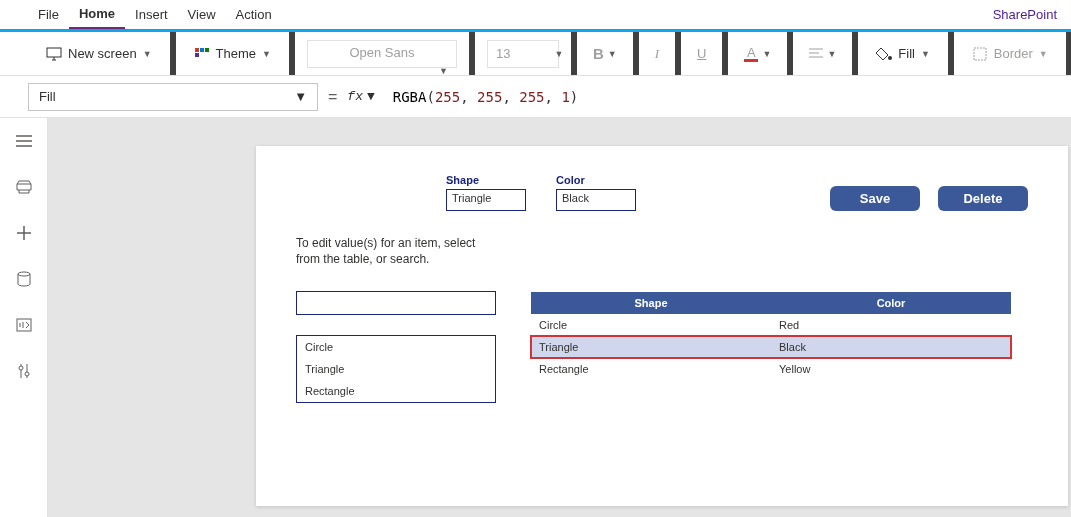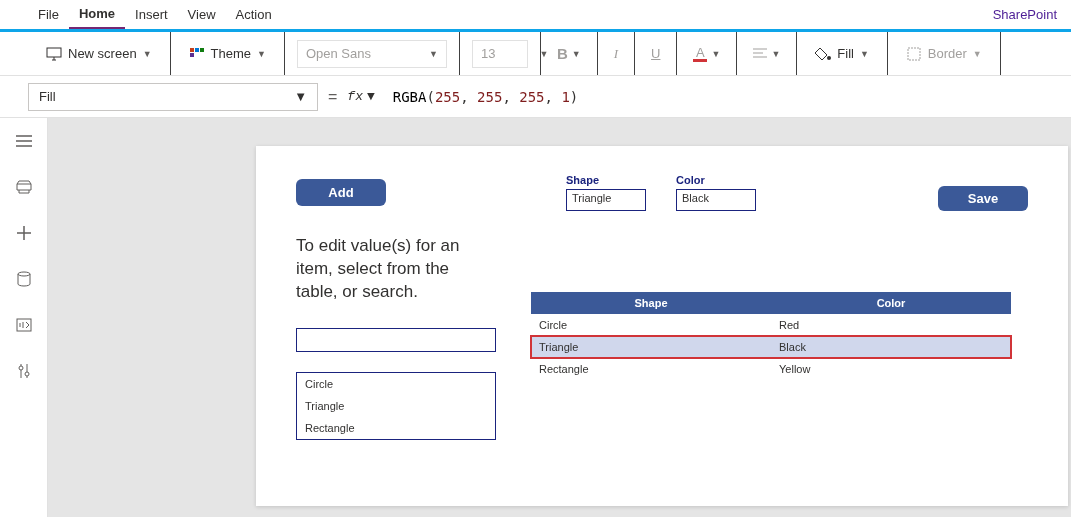--- a/index.html
+++ b/index.html
@@ -6,21 +6,21 @@
   body { font-family: "Segoe UI", Arial, sans-serif; font-size: 13px; color: #323130; background: #fff; width: 1071px; height: 517px; overflow: hidden; }
 
   
   .menubar { display: flex; align-items: center; height: 32px; padding: 0 10px 0 28px; border-bottom: 3px solid #0ea5e9; }
   .menubar .menu-item { padding: 6px 10px; cursor: pointer; font-size: 13px; }
   .menubar .menu-item.active { font-weight: 600; border-bottom: 2px solid #742774; }
   .menubar .right { margin-left: auto; color: #4c1d95; padding-right: 4px; }
 
   
   .ribbon { display: flex; align-items: center; height: 44px; padding: 0 12px 0 28px; border-bottom: 1px solid #e1e1e1; gap: 0; }
-  .ribbon .group { display: flex; align-items: center; padding: 0 12px; height: 100%; border-right: 1px solid #404040; gap: 6px; }
+  .ribbon .group { display: flex; align-items: center; padding: 0 12px; height: 100%; border-right: 6px solid #404040; gap: 6px; }
   .ribbon .group.last { border-right: none; }
   .ribbon .btn { display: flex; align-items: center; gap: 6px; padding: 4px 6px; cursor: pointer; white-space: nowrap; }
   .ribbon .btn.dim { color: #a19f9d; }
   .ribbon .select { border: 1px solid #e1e1e1; padding: 4px 8px; height: 28px; display: flex; align-items: center; gap: 6px; }
   .ribbon .select .text { color: #a19f9d; }
   .ribbon .chev { font-size: 9px; color: #605e5c; }
   .ribbon .btn.dim .chev { color: #a19f9d; }
   .ribbon .icon { width: 16px; height: 16px; display: inline-flex; align-items: center; justify-content: center; }
   .icon-btn { display:flex; align-items:center; color:#a19f9d; padding:2px 4px; }
 
@@ -46,21 +46,21 @@
   .pa-btn { background: #3b5998; color: #fff; border-radius: 6px; padding: 6px 24px; font-weight: 600; font-size: 13px; display:inline-block; min-width: 90px; text-align:center; }
   .pa-btn.small { padding: 5px 20px; }
 
   .canvas-row1 { display:flex; align-items:flex-end; gap: 30px; }
   .form-field { display:flex; flex-direction:column; gap:3px; }
   .form-field .label { color:#1a237e; font-size:11px; font-weight:600; }
   .form-field .input { border:1.5px solid #1a237e; width:80px; height:22px; padding:2px 5px; font-size:11px; }
   
   .right-btns { margin-left:auto; display:flex; flex-direction:row; gap:18px; align-items:flex-end; }
 
-  .hint-text { font-size: 17px; margin-top: 24px; width: 190px; line-height: 1.35; }
+  .hint-text { font-size: 12px; margin-top: 24px; width: 190px; line-height: 1.35; }
 
   .search-box { border:1.5px solid #1a237e; width:200px; height:24px; margin-top:24px; }
 
   .list-box { border:1.5px solid #1a237e; width:200px; margin-top:20px; }
   .list-box .item { padding:5px 8px; font-size:11px; }
 
   .data-table { position:absolute; left:275px; top:146px; width:480px; font-size:11px; }
   .data-table .header { display:flex; background:#3b5998; color:#fff; }
   .data-table .header .cell { flex:1; text-align:center; padding:5px 0; font-weight:600; }
   .data-table .row { display:flex; }
@@ -103,27 +103,27 @@
             <rect x="6" y="1" width="4" height="4" fill="#0078d4"></rect>
             <rect x="11" y="1" width="4" height="4" fill="#107c10"></rect>
             <rect x="1" y="6" width="4" height="4" fill="#5c2e91"></rect>
           </svg>
       </span>
       <span>Theme</span>
       <span class="chev">▼</span>
     </div>
   </div>
   <div class="group">
-    <div class="select" style="width:150px;">
+    <div class="select" style="width:150px;flex-direction:column;">
       <span class="text">Open Sans</span>
       <span class="chev" style="margin-left:auto;">▼</span>
     </div>
   </div>
   <div class="group">
-    <div class="select" style="width:56px;gap:44px;">
+    <div class="select" style="width:72px;gap:44px;">
       <span class="text">13</span>
       <span class="chev" style="margin-left:auto;">▼</span>
     </div>
   </div>
   <div class="group">
     <div class="icon-btn">
         <span style="font-weight:bold;font-size:15px;">B</span>
         <span class="chev" style="margin-left:4px;">▼</span>
       </div>
   </div>
@@ -245,35 +245,35 @@
           <line x1="10" y1="1" x2="10" y2="9" stroke="#605e5c"></line>
           <line x1="10" y1="13" x2="10" y2="15" stroke="#605e5c"></line>
         </svg>
     </div>
   </div>
 
   <div class="canvas-wrap">
     <div class="canvas">
 
       <div class="canvas-row1">
-        <div class="pa-btn" style="align-self:center;">Add</div>
 
         <div style="width:120px;"></div>
 
         <div class="form-field">
           <span class="label">Shape</span>
           <div class="input">Triangle</div>
         </div>
         <div class="form-field">
           <span class="label">Color</span>
           <div class="input">Black</div>
         </div>
 
         <div class="right-btns">
           <div class="pa-btn small">Save</div>
+          <div class="pa-btn small">Delete</div>
         </div>
       </div>
 
       <div class="hint-text">To edit value(s) for an item, select from the table, or search.</div>
 
       <div class="search-box"></div>
 
       <div class="list-box">
         <div class="item">Circle</div>
         <div class="item">Triangle</div>

